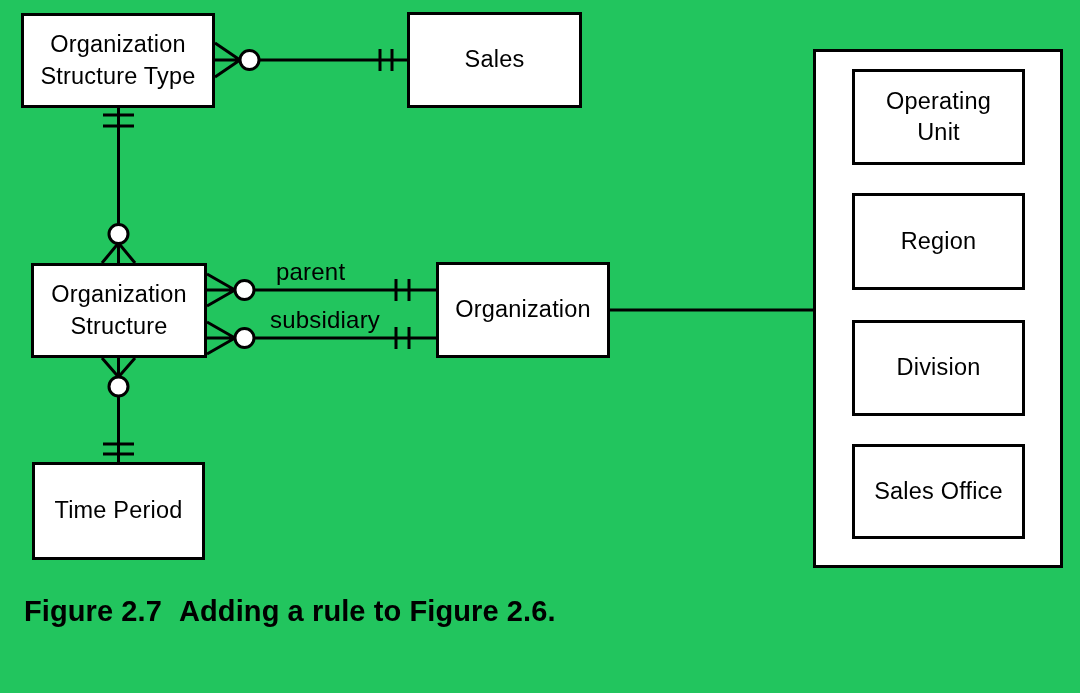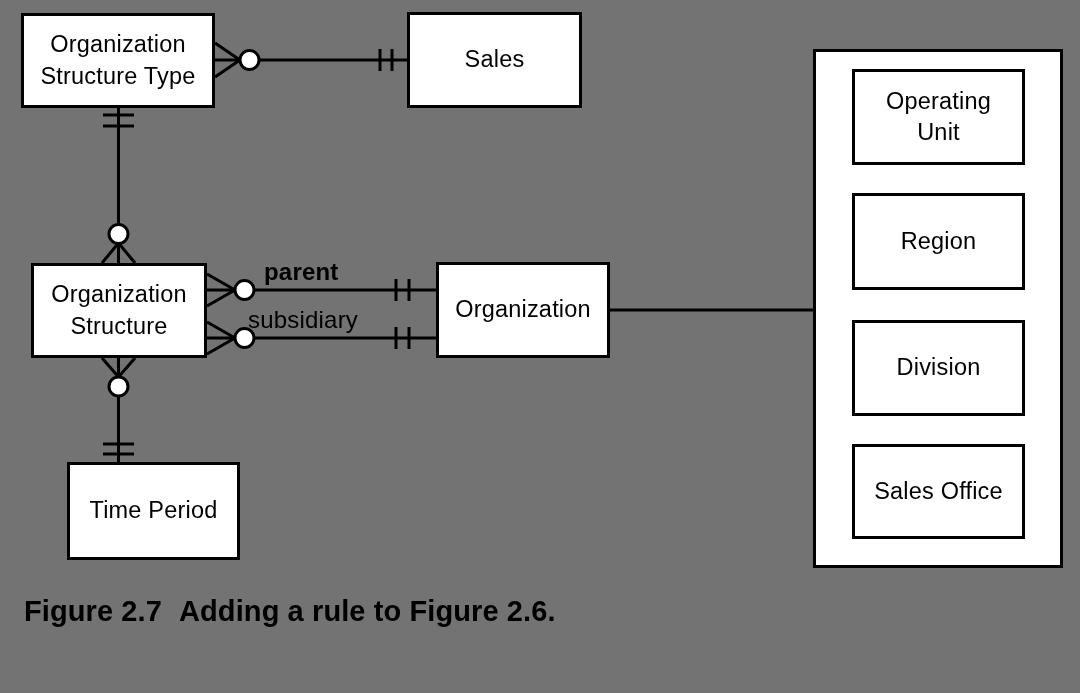--- a/index.html
+++ b/index.html
@@ -1,20 +1,20 @@
 <!DOCTYPE html>
 <html><head>
 <meta charset="utf-8">
 <style>
   html, body { margin: 0; padding: 0; background: #ffffff; }
   .stage {
     position: relative;
     width: 1080px;
     height: 693px;
-    background: #737373;
+    background: #22c55e;
     font-family: "Liberation Sans", sans-serif;
     color: #000000;
     overflow: hidden;
   }
   .connector-layer {
     position: absolute;
     left: 0; top: 0;
     width: 1080px; height: 693px;
   }
   .connector-layer path, .connector-layer line {
@@ -129,21 +129,21 @@
 
   <div class="entity" style="left:31px; top:263px; width:176px; height:95px;">
     <span>Organization
 Structure</span>
   </div>
 
   <div class="entity" style="left:436px; top:262px; width:174px; height:96px;">
     <span>Organization</span>
   </div>
 
-  <div class="entity" style="left:32px; top:462px; width:173px; height:98px;margin-left:35px;">
+  <div class="entity" style="left:32px; top:462px; width:173px; height:98px;">
     <span>Time Period</span>
   </div>
 
   <div class="group-box" style="left:813px; top:49px; width:250px; height:519px;"></div>
 
   <div class="entity" style="left:852px; top:69px; width:173px; height:96px;text-align:center;">
     <span>Operating
 Unit</span>
   </div>
 
@@ -152,22 +152,22 @@
   </div>
 
   <div class="entity" style="left:852px; top:320px; width:173px; height:96px;">
     <span>Division</span>
   </div>
 
   <div class="entity" style="left:852px; top:444px; width:173px; height:95px;">
     <span>Sales Office</span>
   </div>
 
-  <div class="rel-label" style="left:264px; top:258px;font-weight:bold;">parent</div>
+  <div class="rel-label" style="left:276px; top:258px;">parent</div>
 
-  <div class="rel-label" style="left:248px; top:306px;">subsidiary</div>
+  <div class="rel-label" style="left:270px; top:306px;">subsidiary</div>
 
   <div class="caption-title">
     <span class="fig-label">Figure 2.7</span><span class="fig-text">Adding a rule to Figure 2.6.</span>
   </div>
 
 
 </div>
 
 </body></html>

